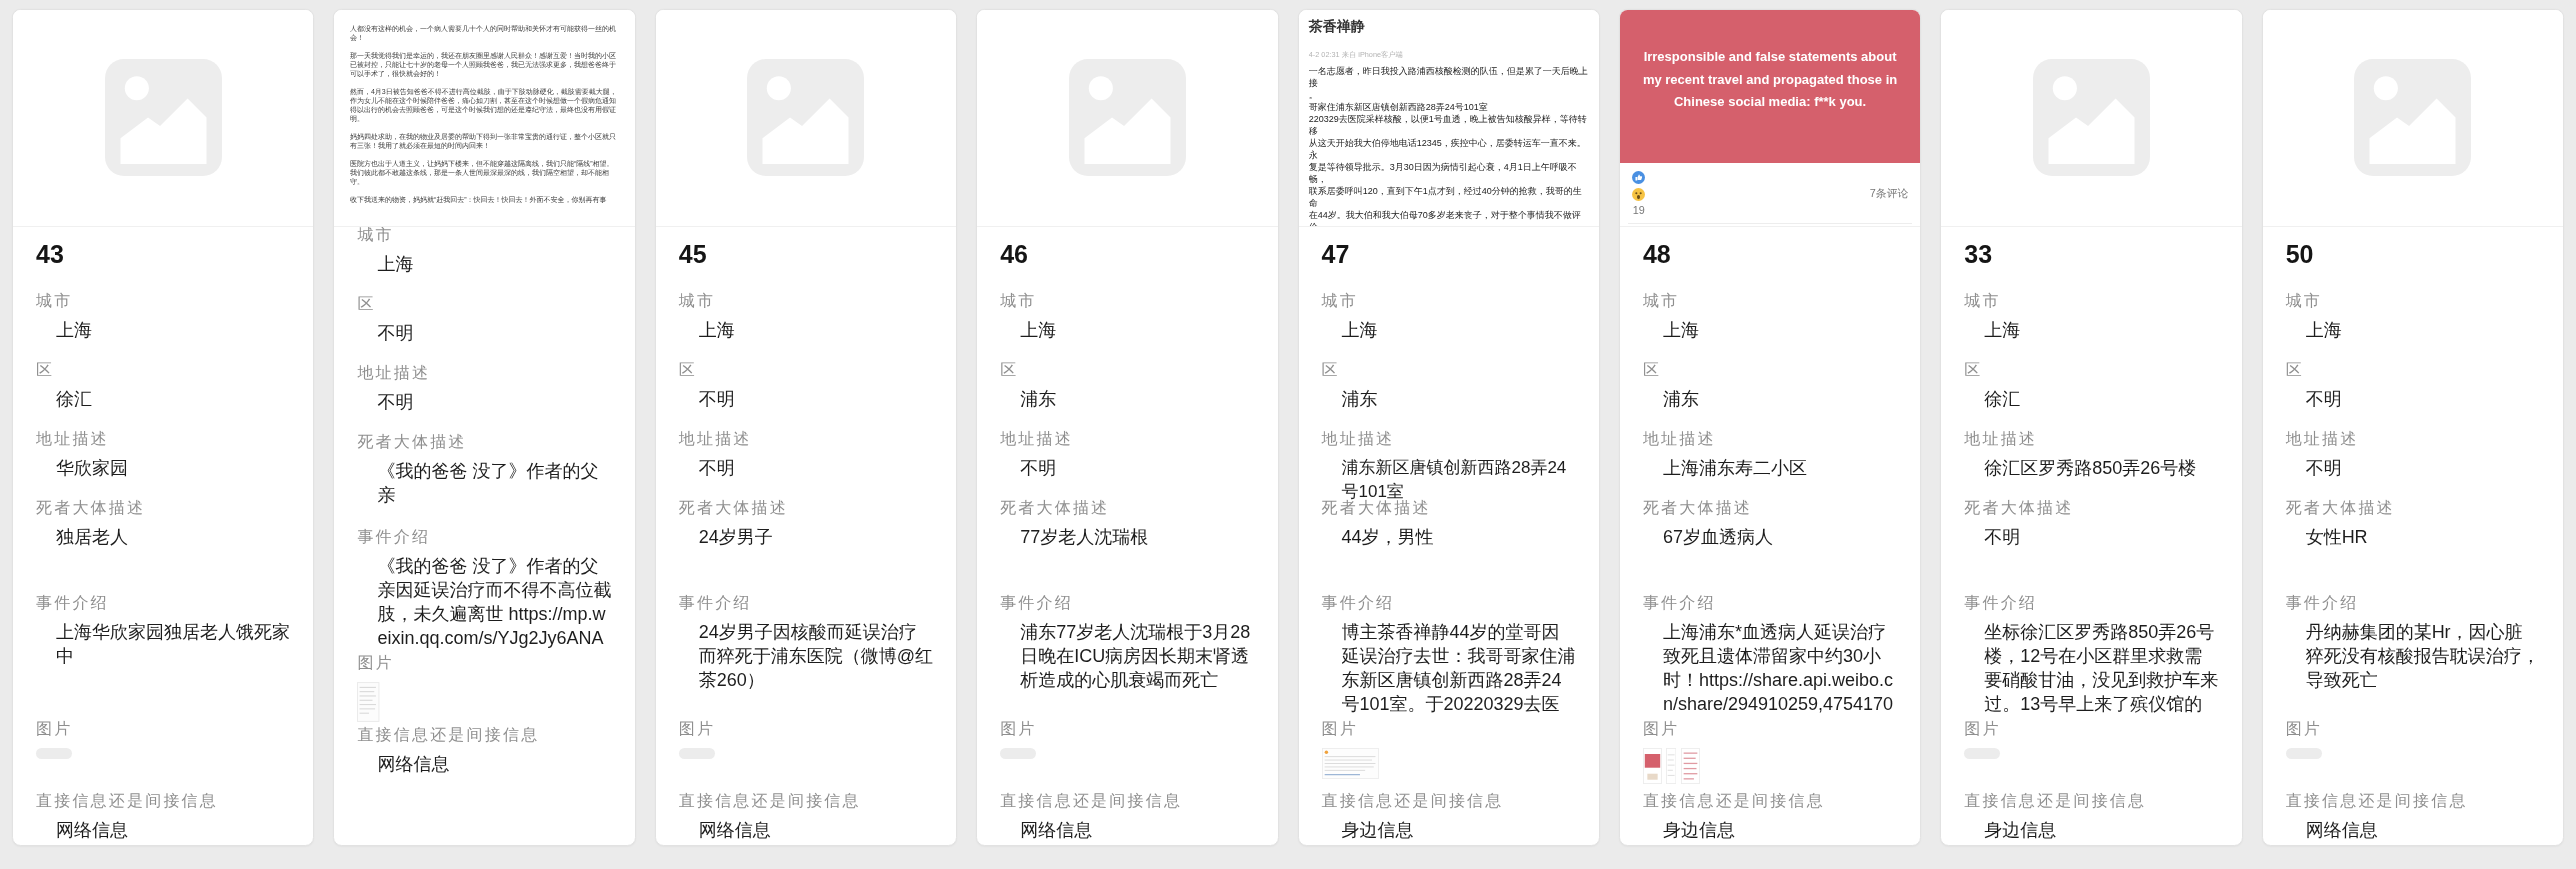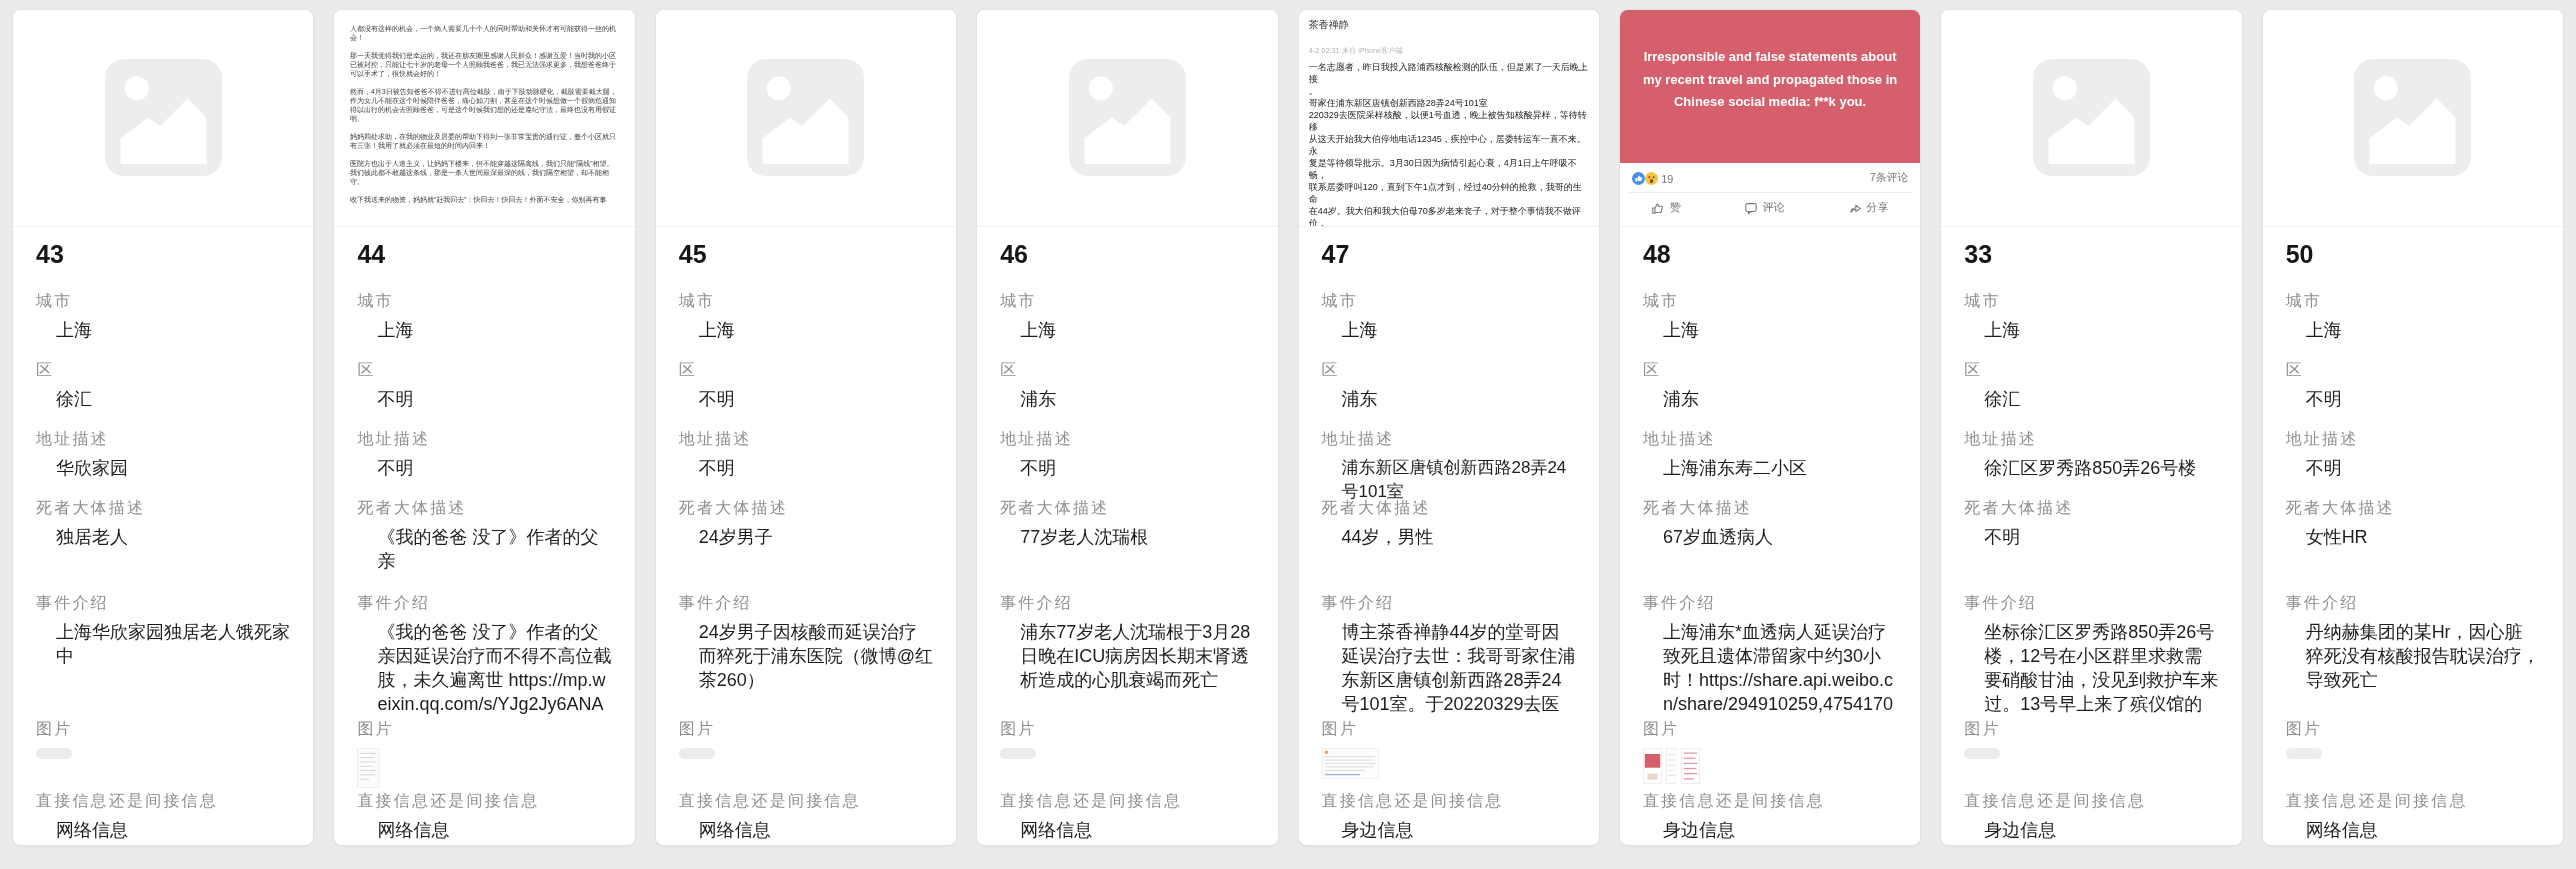--- a/index.html
+++ b/index.html
@@ -38,33 +38,33 @@
   .cover-text{
     align-items:flex-start;justify-content:flex-start;
   }
   .cover-text .tx{
     padding:14px 15.5px;font-size:7px;line-height:9px;color:#3a3a3a;
     white-space:pre-wrap;filter:blur(0.3px);word-break:break-all;
   }
   
   .cover-weibo{align-items:flex-start;justify-content:flex-start;}
   .wb{padding:8.6px 10.3px;width:100%;box-sizing:border-box;filter:blur(0.2px);}
-  .wb-name{font-size:10px;font-weight:400;color:#333;}
+  .wb-name{font-size:14px;font-weight:700;color:#333;}
   .wb-meta{font-size:7.3px;color:#b3b3b3;margin-top:14px;}
   .wb-body{font-size:9px;line-height:12px;color:#222;margin-top:5.2px;white-space:pre-wrap;word-break:break-all;}
   
   .cover-red{flex-direction:column;align-items:stretch;justify-content:flex-start;}
   .redbox{
     background:#d5606c;color:#fff;height:153px;flex:none;
     font-weight:700;font-size:13px;line-height:22.4px;text-align:center;
     padding:0 14px;box-sizing:border-box;display:flex;align-items:center;justify-content:center;
   }
   .redbox .rt{margin-top:-12px;}
   .reactrow{display:flex;justify-content:space-between;align-items:center;padding:8.6px 12px 7px;font-size:10.8px;color:#777;}
-  .reactrow .left{display:flex;align-items:flex-end;gap:3.4px;}
+  .reactrow .left{display:flex;align-items:flex-end;gap:3.4px;flex-direction:column;}
   .rdiv{border-top:0.9px solid #ededed;margin:0 8.6px;}
   .actionrow{display:flex;justify-content:space-around;align-items:center;padding-top:7px;font-size:11.2px;color:#777;}
   .actionrow .act{display:flex;align-items:center;gap:4.3px;}
 
   
   .th-pill{width:36px;height:11.2px;background:#ececec;border-radius:6px;}
   svg{display:block;}
 </style>
 </head>
 <body>
@@ -122,21 +122,20 @@
 
 然而，4月3日被告知爸爸不得不进行高位截肢，由于下肢动脉硬化，截肢需要截大腿，作为女儿不能在这个时候陪伴爸爸，痛心如刀割，甚至在这个时候想做一个假病危通知得以出行的机会去照顾爸爸，可是这个时候我们想的还是遵纪守法，最终也没有用假证明。
 
 妈妈四处求助，在我的物业及居委的帮助下得到一张非常宝贵的通行证，整个小区就只有三张！我用了就必须在最短的时间内回来！
 
 医院方也出于人道主义，让妈妈下楼来，但不能穿越这隔离线，我们只能“隔线”相望。我们彼此都不敢越这条线，那是一条人世间最深最深的线，我们隔空相望，却不能相守。
 
 收下我送来的物资，妈妈就“赶我回去”：快回去！快回去！外面不安全，你别再有事</div>
     </div>
     <div class="cbody">
-      <div class="num">44</div>
       <div class="fld f-std">
         <div class="lab">城市</div>
         <div class="val">上海</div>
       </div>
       <div class="fld f-std">
         <div class="lab">区</div>
         <div class="val">不明</div>
       </div>
       <div class="fld f-std">
         <div class="lab">地址描述</div>

